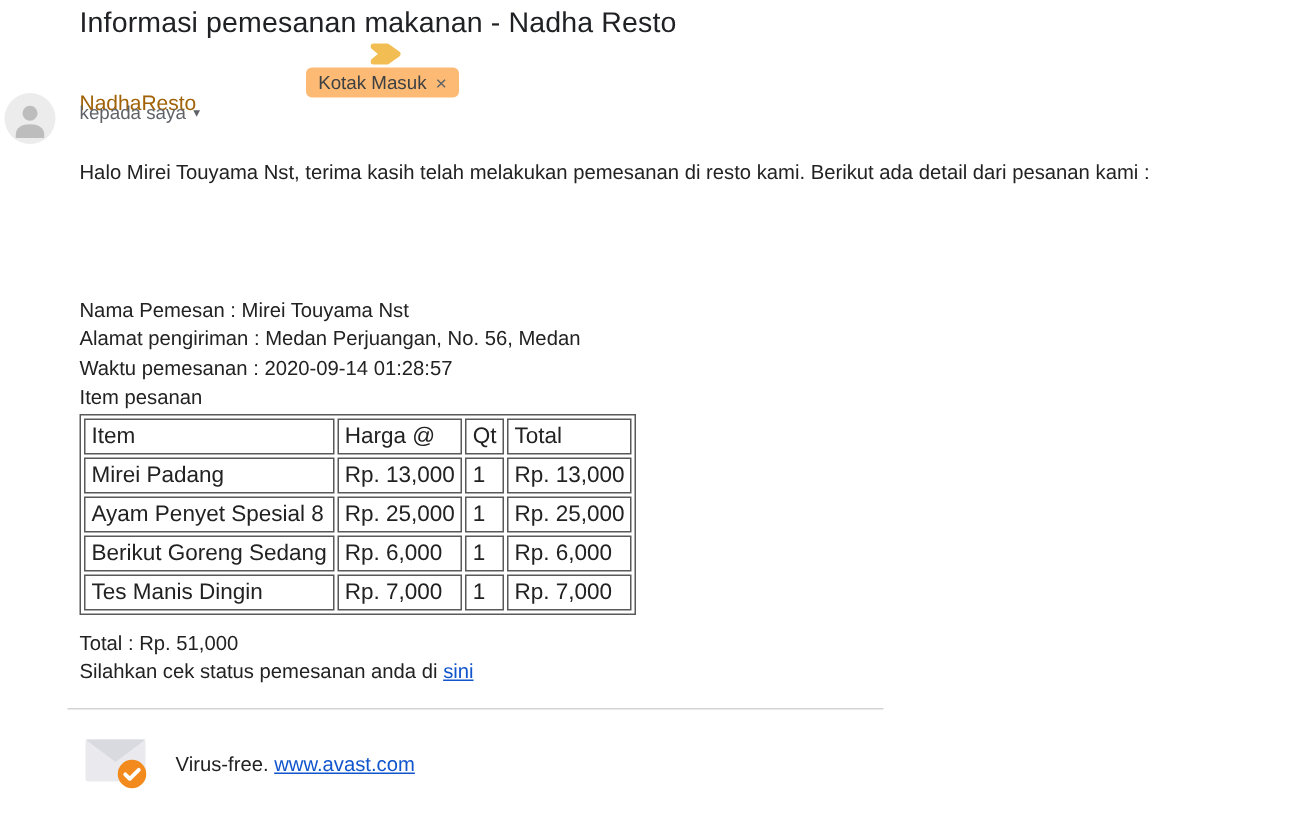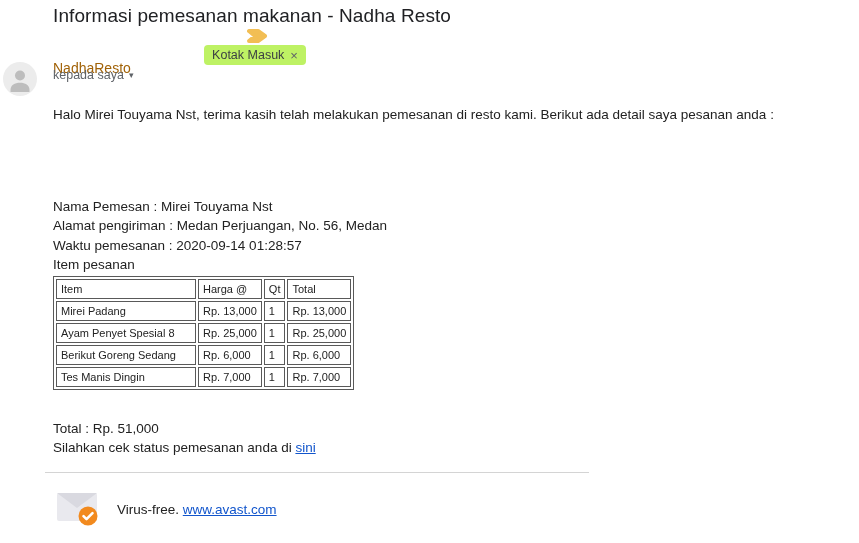--- a/index.html
+++ b/index.html
@@ -4,41 +4,41 @@
 <style>
   * { margin: 0; padding: 0; box-sizing: border-box; }
   html, body { background: #fff; }
   body { width: 859px; height: 543px; font-family: "Liberation Sans", sans-serif; }
   .page { position: relative; width: 859px; height: 543px; background: #fff; overflow: hidden; }
 
   
   .subject-row { position: absolute; left: 53px; top: 5px; display: flex; align-items: center; flex-direction: column; }
   .subject { font-size: 19px; font-weight: 400; color: #202124; letter-spacing: 0.1px; white-space: nowrap; }
   .importance { margin-left: 14px; width: 24px; height: 18px; display: block; }
-  .label-chip { margin-left: 6px; display: inline-flex; align-items: center; background: #bef264;
+  .label-chip { margin-left: 6px; display: inline-flex; align-items: center; background: #fdba74;
     border-radius: 4px; padding: 3px 8px; font-size: 12.5px; color: #3c4043; cursor: default; }
   .label-chip .chip-close { margin-left: 6px; color: #5f6368; font-size: 13px; line-height: 1; cursor: pointer; }
 
   
   .avatar { position: absolute; left: 3px; top: 62px; width: 34px; height: 34px; border-radius: 50%;
     background: #ececec; overflow: hidden; }
   .sender-name { position: absolute; left: 53px; top: 60px; font-size: 14px; font-weight: 400; color: #a16207; }
   .recipient-row { position: absolute; left: 53px; top: 68px; font-size: 12.5px; color: #5f6368; display: flex; align-items: center; }
   .recipient-row .chev { margin-left: 5px; font-size: 9px; color: #5f6368; }
 
   
   .btxt { position: absolute; left: 53px; font-size: 13.5px; color: #222; white-space: nowrap; }
   .greeting { top: 107px; }
   .order-code { top: 143px; font-weight: 700; font-size: 13px; letter-spacing: 0.1px; }
   .details { top: 197px; line-height: 19.3px; }
 
   
   .order-table { position: absolute; left: 53px; top: 276px; border-collapse: separate; border-spacing: 2px;
     border: 1px solid #595959; }
-  .order-table td { border: 1px solid #595959; padding: 2px 4px 3px 4px; font-size: 11px; color: #222;
+  .order-table td { border: 1px solid #595959; padding: 2px 4px 3px 4px; font-size: 15px; color: #222;
     white-space: nowrap; height: 20px; }
   .order-table .c-item  { width: 140px; }
   .order-table .c-price { width: 58px; }
   .order-table .c-qty   { width: 12px; }
   .order-table .c-total { width: 60px; }
 
   .total-line  { top: 421px; }
   .status-line { top: 440px; }
   a.link { color: #1155cc; text-decoration: underline; cursor: pointer; }
 
@@ -68,21 +68,21 @@
       <circle cx="17" cy="13.5" r="5" fill="#bdbdbd"></circle>
       <path d="M7.5 28c0-5.2 4.3-7.2 9.5-7.2s9.5 2 9.5 7.2v2h-19z" fill="#bdbdbd"></path>
     </svg>
   </div>
   <div class="sender-name">NadhaResto</div>
   <div class="recipient-row">
     <span>kepada saya</span>
     <span class="chev">▾</span>
   </div>
 
-  <div class="btxt greeting">Halo Mirei Touyama Nst, terima kasih telah melakukan pemesanan di resto kami. Berikut ada detail saya pesanan anda :</div>
+  <div class="btxt greeting">Halo Mirei Touyama Nst, terima kasih telah melakukan pemesanan di resto kami. Berikut ada detail dari pesanan kami :</div>
 
   <div class="btxt details">
     <div>Nama Pemesan : Mirei Touyama Nst</div>
     <div>Alamat pengiriman : Medan Perjuangan, No. 56, Medan</div>
     <div>Waktu pemesanan : 2020-09-14 01:28:57</div>
     <div>Item pesanan</div>
   </div>
 
   <table class="order-table">
     <tbody>

